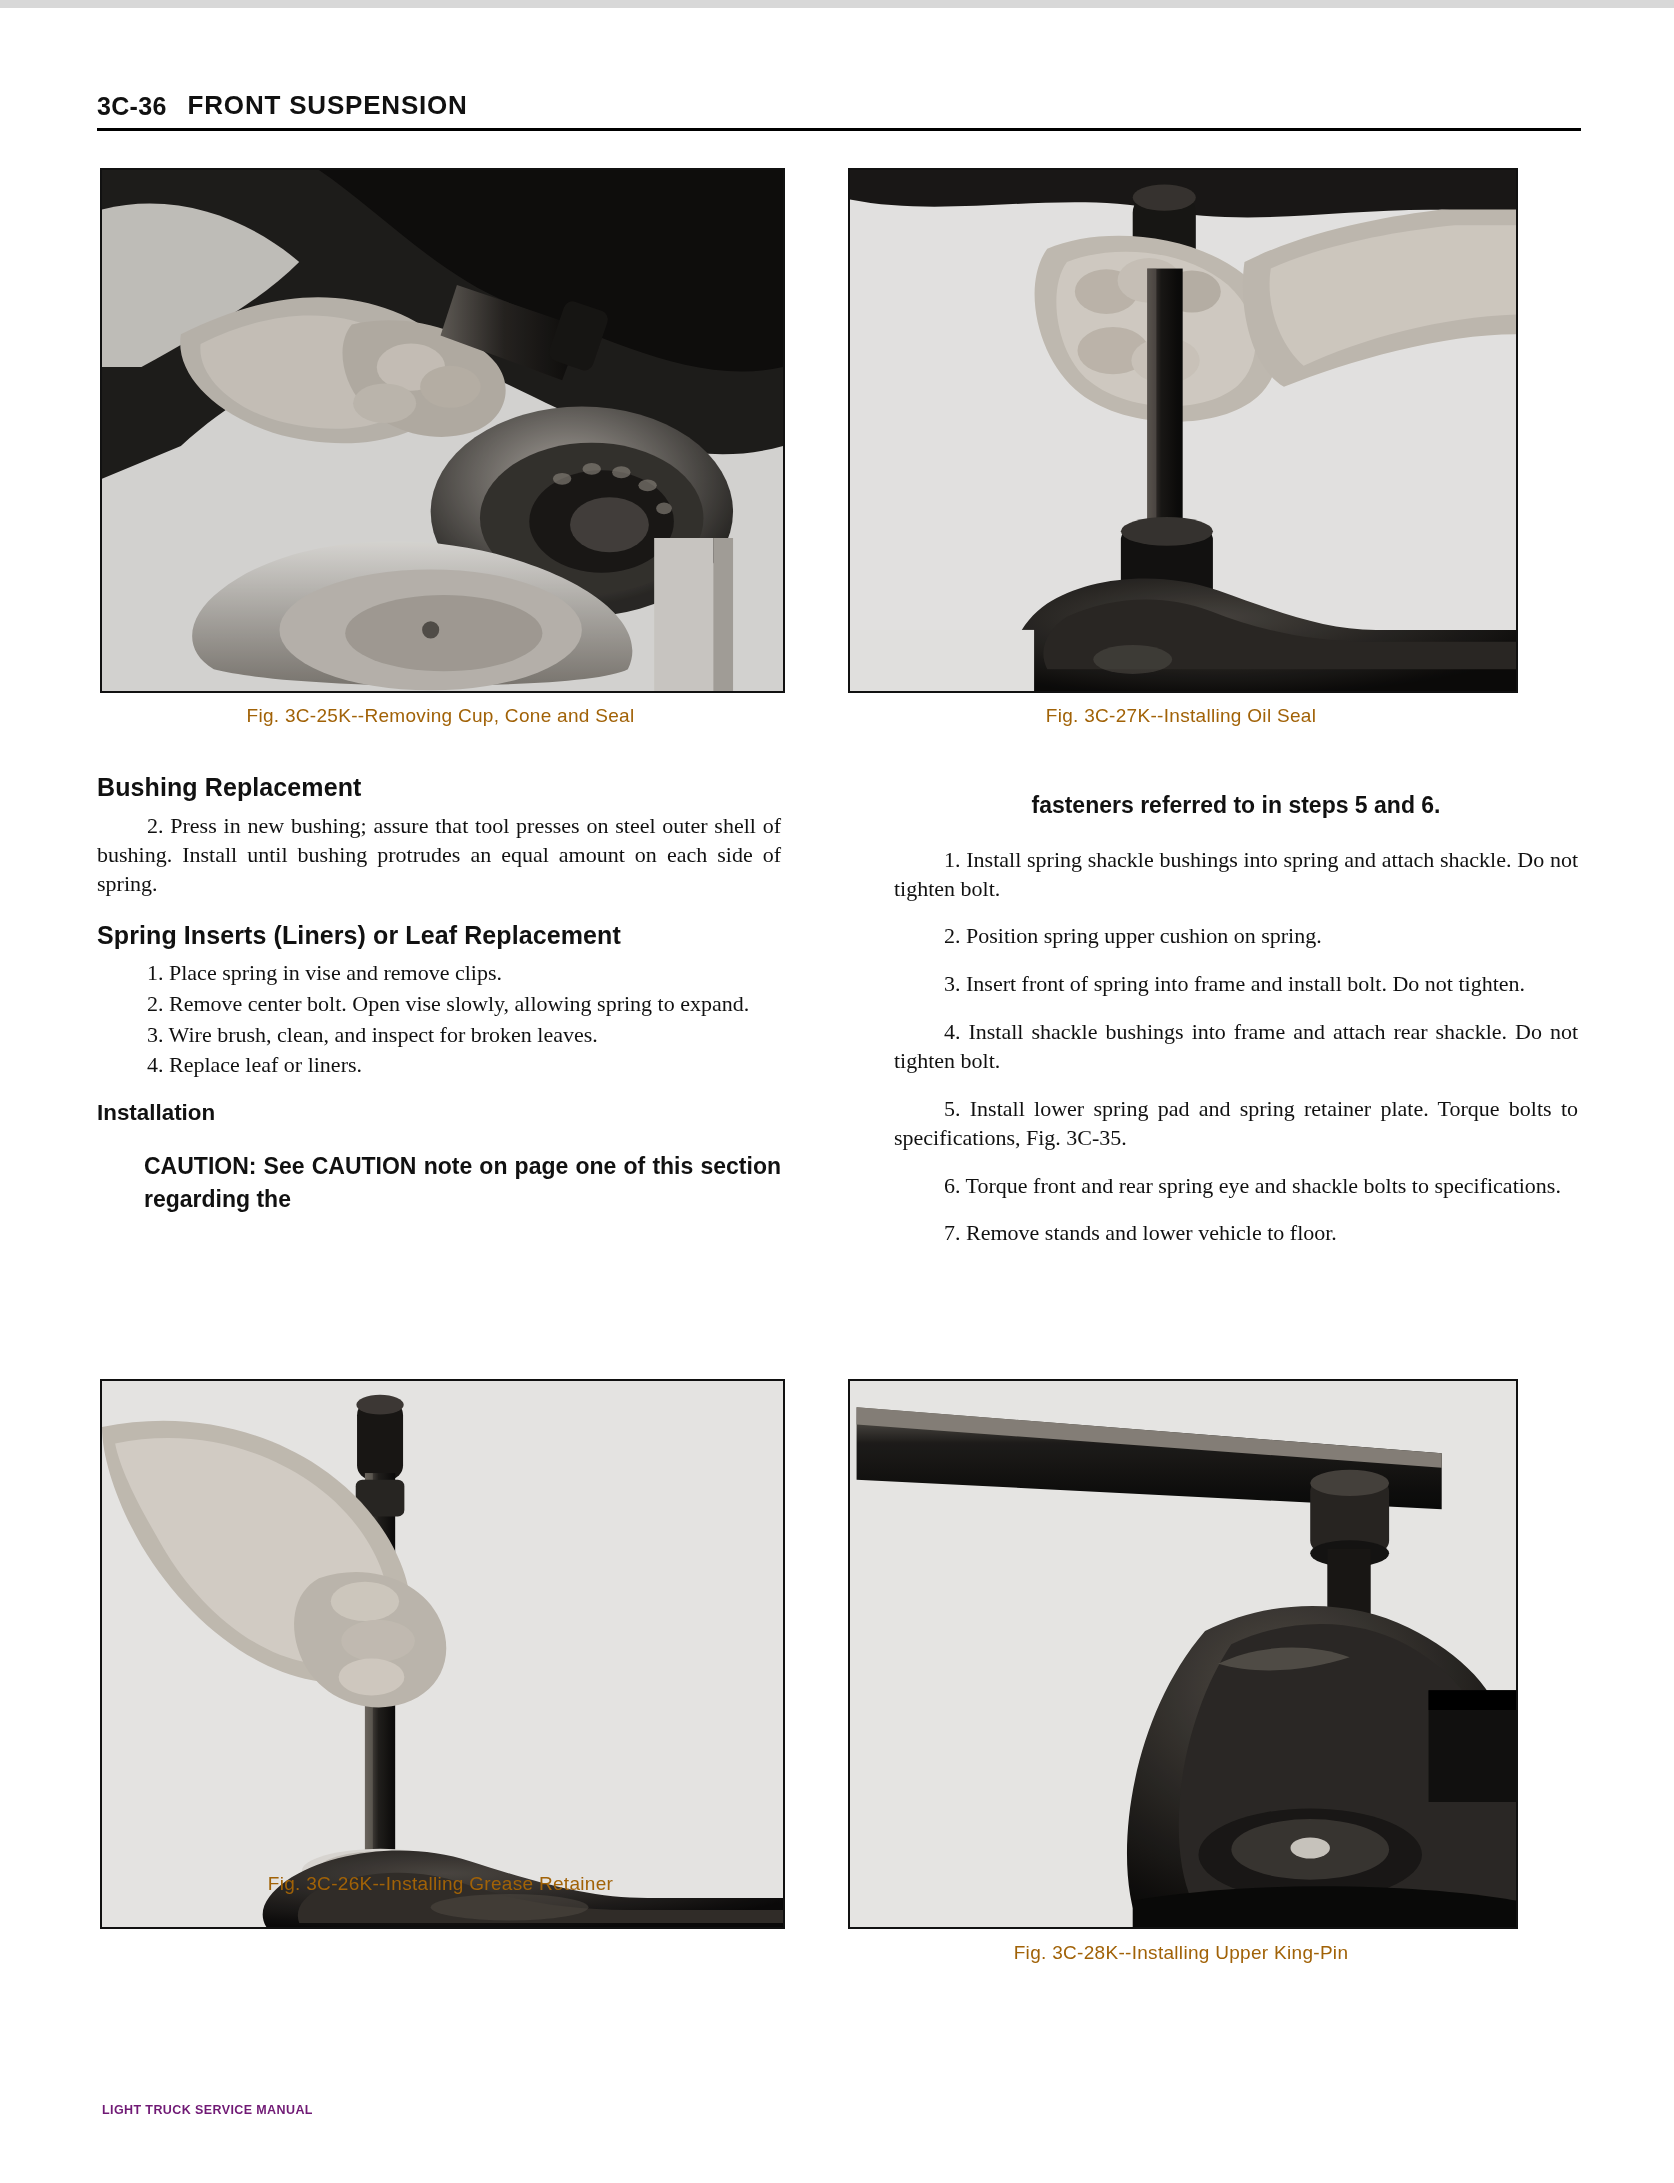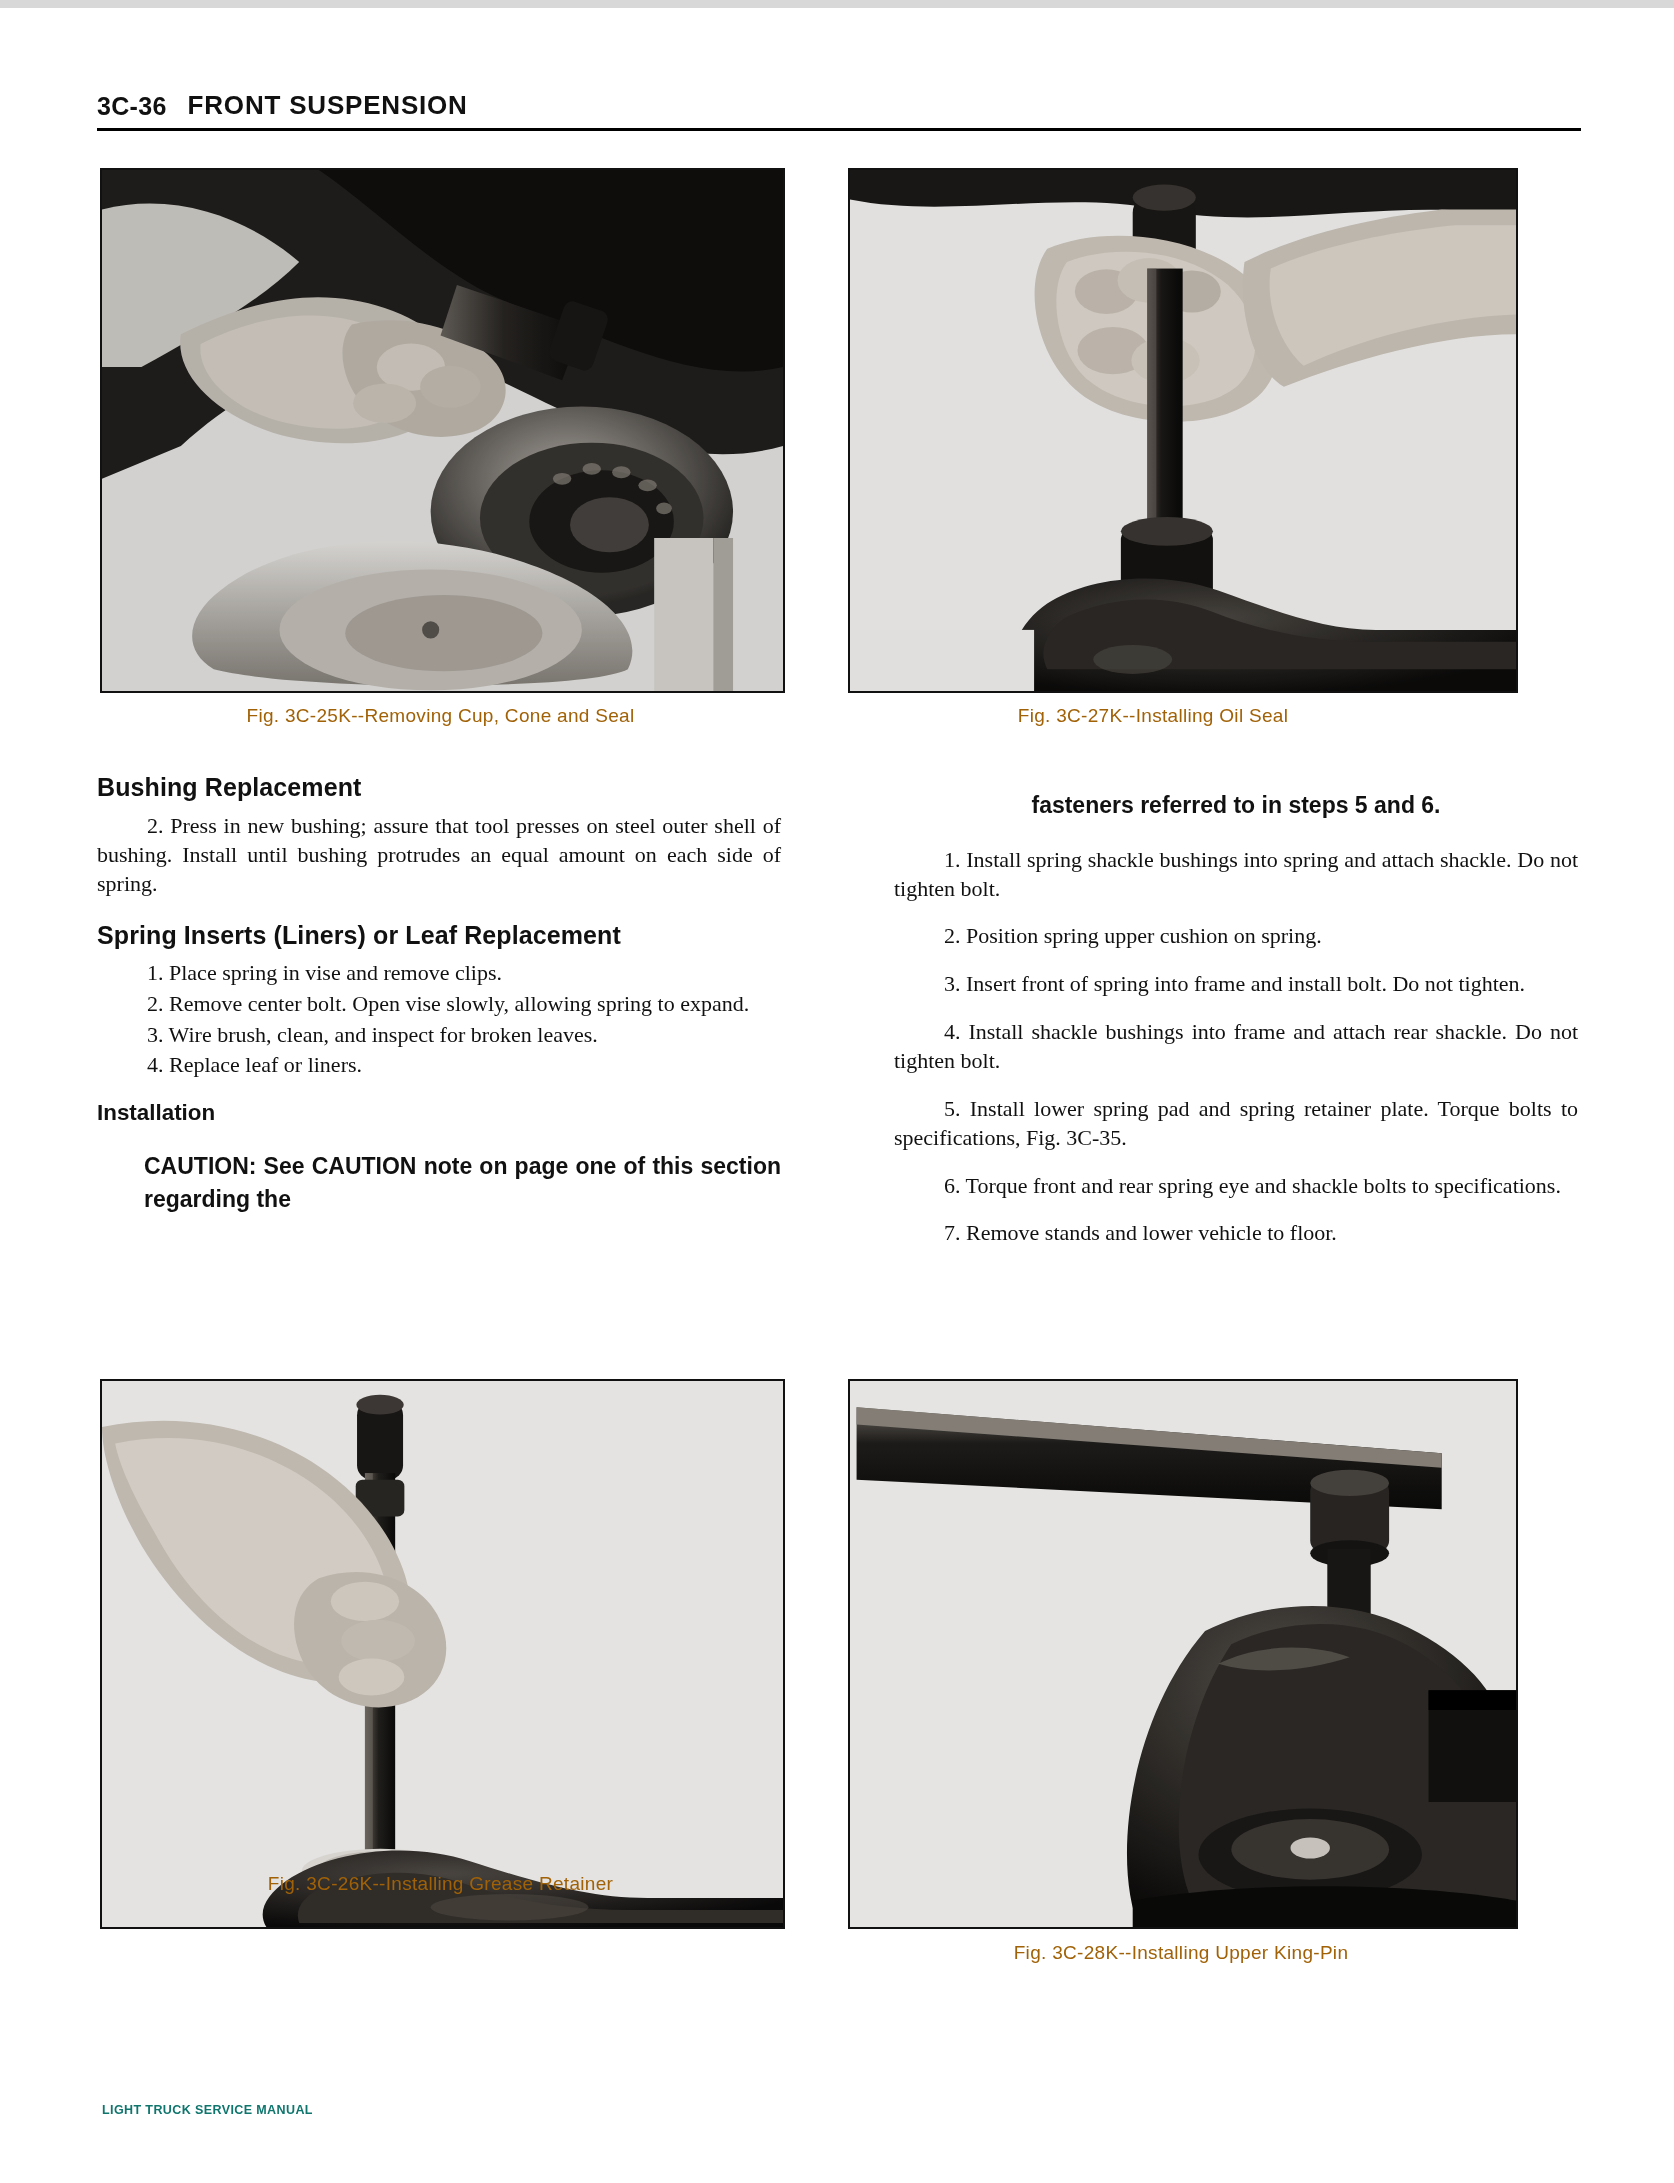--- a/index.html
+++ b/index.html
@@ -120,21 +120,21 @@
 
   
   .footer {
     position: absolute;
     left: 102px;
     top: 2095px;
     font-family: "Liberation Sans", sans-serif;
     font-weight: bold;
     font-size: 12.5px;
     letter-spacing: 0.4px;
-    color: #0f766e;
+    color: #701a75;
   }
 </style>
 </head>
 <body>
 
 <div class="page">
 
   <div class="header">
     <span class="header-pageno">3C-36</span>
     <span class="header-title">FRONT SUSPENSION</span>
@@ -250,21 +250,21 @@
         <path d="M330,680 C400,648 480,645 550,672 C620,700 700,718 790,718 L1013,718 L1013,760 L300,760 C285,730 300,700 330,680 Z" fill="#2d2a27"></path>
         <ellipse cx="430" cy="745" rx="60" ry="22" fill="#5a554f" opacity="0.5"></ellipse>
 
         <rect x="0" y="700" width="280" height="93" fill="#f3f2f0"></rect>
         <g opacity="0.08">
             <rect x="0" y="0" width="1013" height="793" fill="#000"></rect>
           </g>
       </svg>
     </div>
   </div>
-  <div class="figcap" style="left:820px; top:697px; width:666px;">Fig. 3C-27K--Installing Oil Seal</div>
+  <div class="figcap" style="left:848px; top:697px; width:666px;">Fig. 3C-27K--Installing Oil Seal</div>
 
   <div class="col left" style="top:763px;">
     <h2 class="sec">Bushing Replacement</h2>
     <p class="para">2. Press in new bushing; assure that tool presses on steel outer shell of bushing. Install until bushing protrudes an equal amount on each side of spring.</p>
 
     <h2 class="sec" style="margin-top:20px;">Spring Inserts (Liners) or Leaf Replacement</h2>
     <p class="para tight">1. Place spring in vise and remove clips.</p>
     <p class="para tight">2. Remove center bolt. Open vise slowly, allowing spring to expand.</p>
     <p class="para tight">3. Wire brush, clean, and inspect for broken leaves.</p>
     <p class="para tight">4. Replace leaf or liners.</p>

